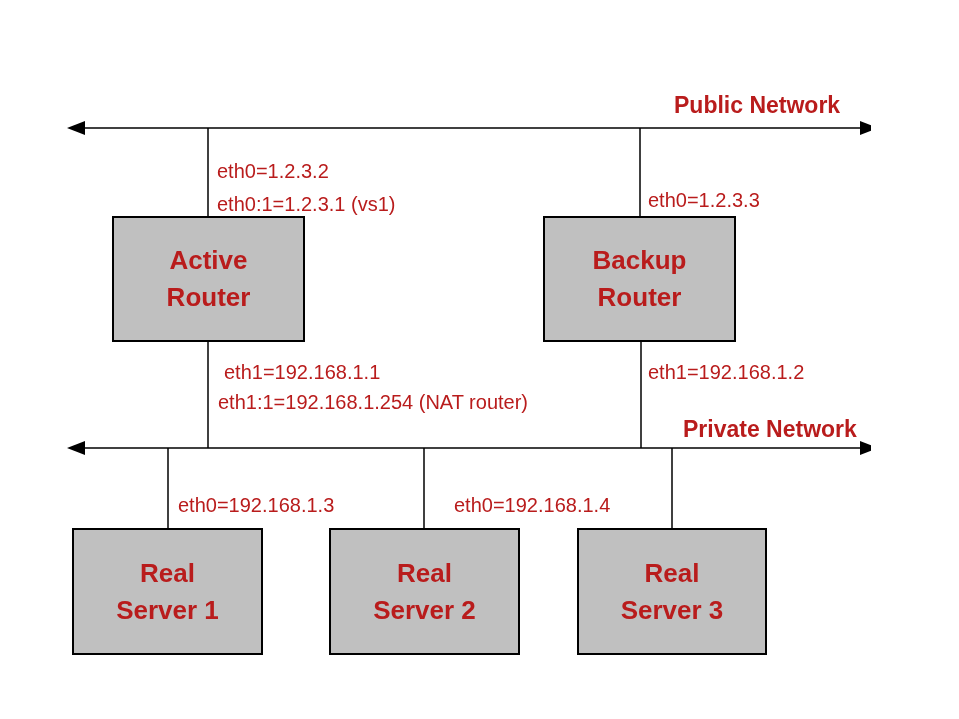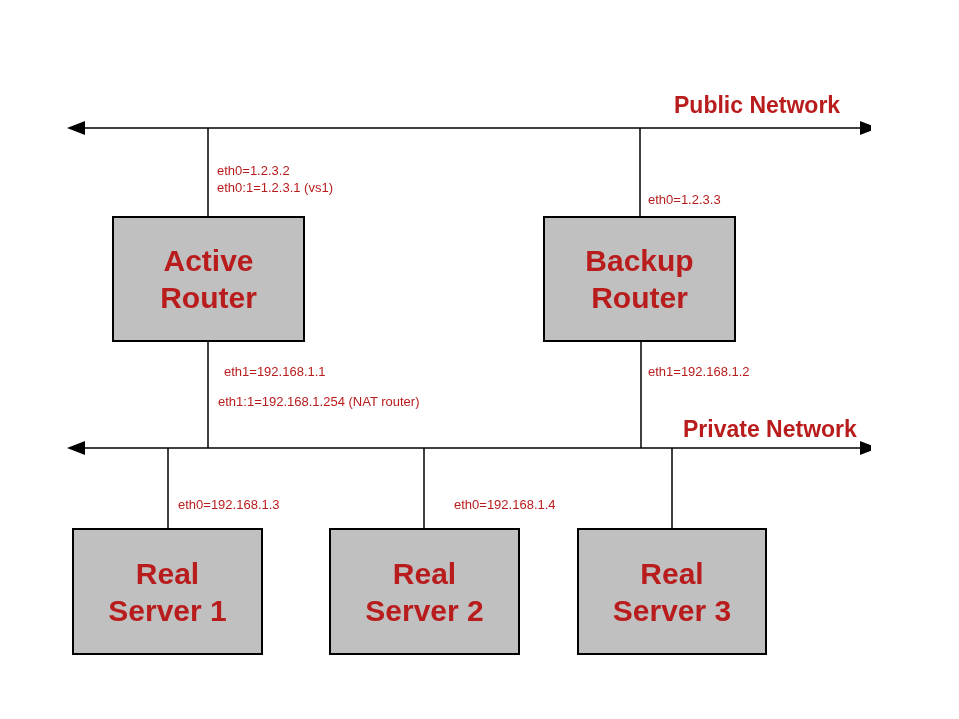--- a/index.html
+++ b/index.html
@@ -28,27 +28,27 @@
     box-sizing: border-box;
     background: #c0c0c0;
     border: 2px solid #000000;
     display: flex;
     align-items: center;
     justify-content: center;
     text-align: center;
   }
   .node-label {
     font-weight: bold;
-    font-size: 30px;
+    font-size: 26px;
     line-height: 37px;
     white-space: pre-line;
   }
   .ip-label {
     position: absolute;
-    font-size: 13px;
+    font-size: 20px;
     line-height: 24px;
     white-space: nowrap;
   }
   .net-label {
     position: absolute;
     font-weight: bold;
     font-size: 23px;
     line-height: 26px;
     white-space: nowrap;
   }
@@ -101,21 +101,21 @@
     <div class="node-label">Real
 Server 2</div>
   </div>
 
   <div class="node-box" style="left:577px; top:528px; width:190px; height:127px;">
     <div class="node-label">Real
 Server 3</div>
   </div>
 
   <div class="ip-label" style="left:217px; top:159px;">eth0=1.2.3.2</div>
-  <div class="ip-label" style="left:217px; top:176px;text-align:right;">eth0:1=1.2.3.1 (vs1)</div>
+  <div class="ip-label" style="left:217px; top:192px;text-align:right;">eth0:1=1.2.3.1 (vs1)</div>
   <div class="ip-label" style="left:648px; top:188px;text-align:right;">eth0=1.2.3.3</div>
 
   <div class="ip-label" style="left:224px; top:360px;">eth1=192.168.1.1</div>
   <div class="ip-label" style="left:218px; top:390px;">eth1:1=192.168.1.254 (NAT router)</div>
   <div class="ip-label" style="left:648px; top:360px;">eth1=192.168.1.2</div>
 
   <div class="ip-label" style="left:178px; top:493px;">eth0=192.168.1.3</div>
   <div class="ip-label" style="left:454px; top:493px;">eth0=192.168.1.4</div>
 
 </div>

